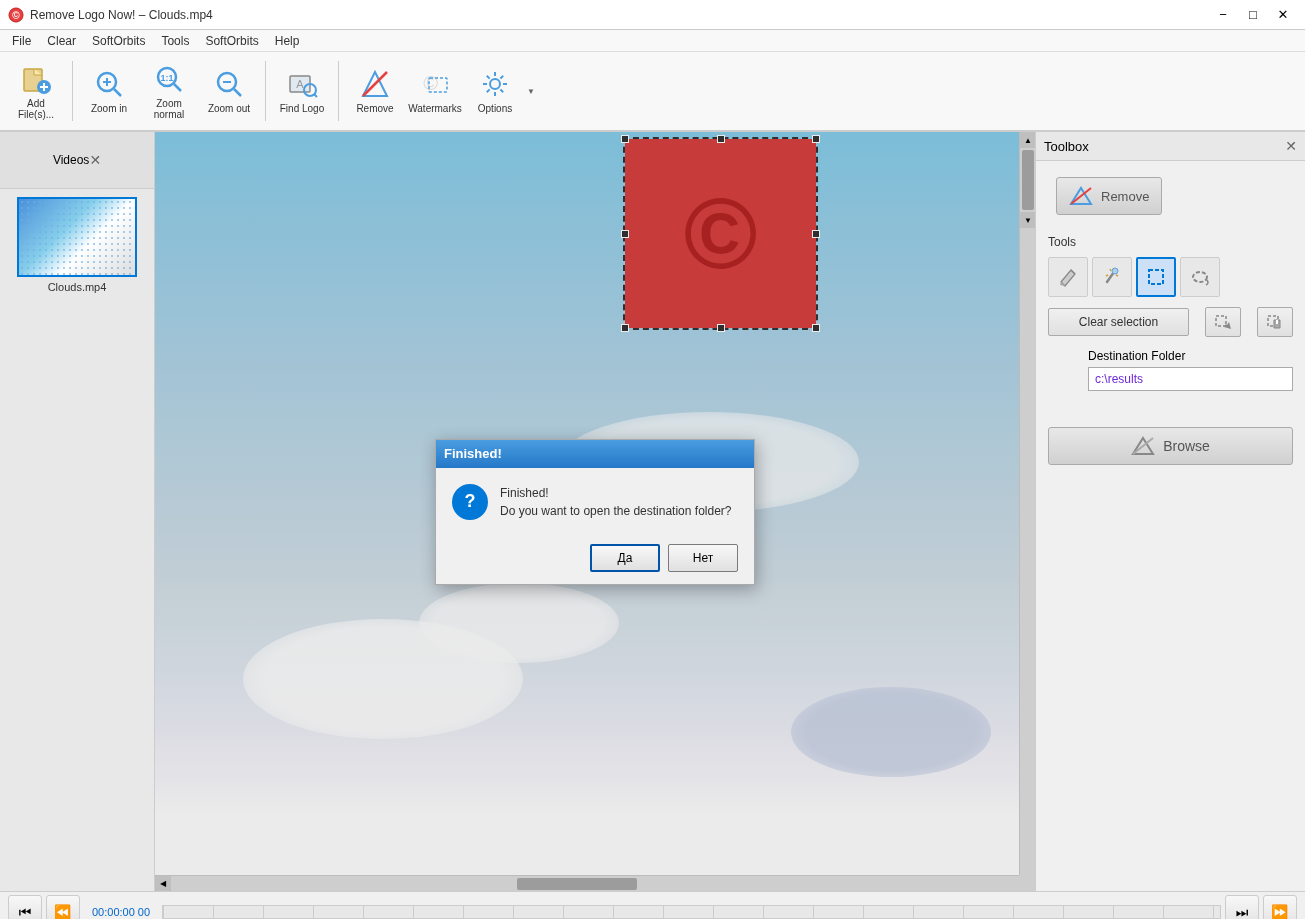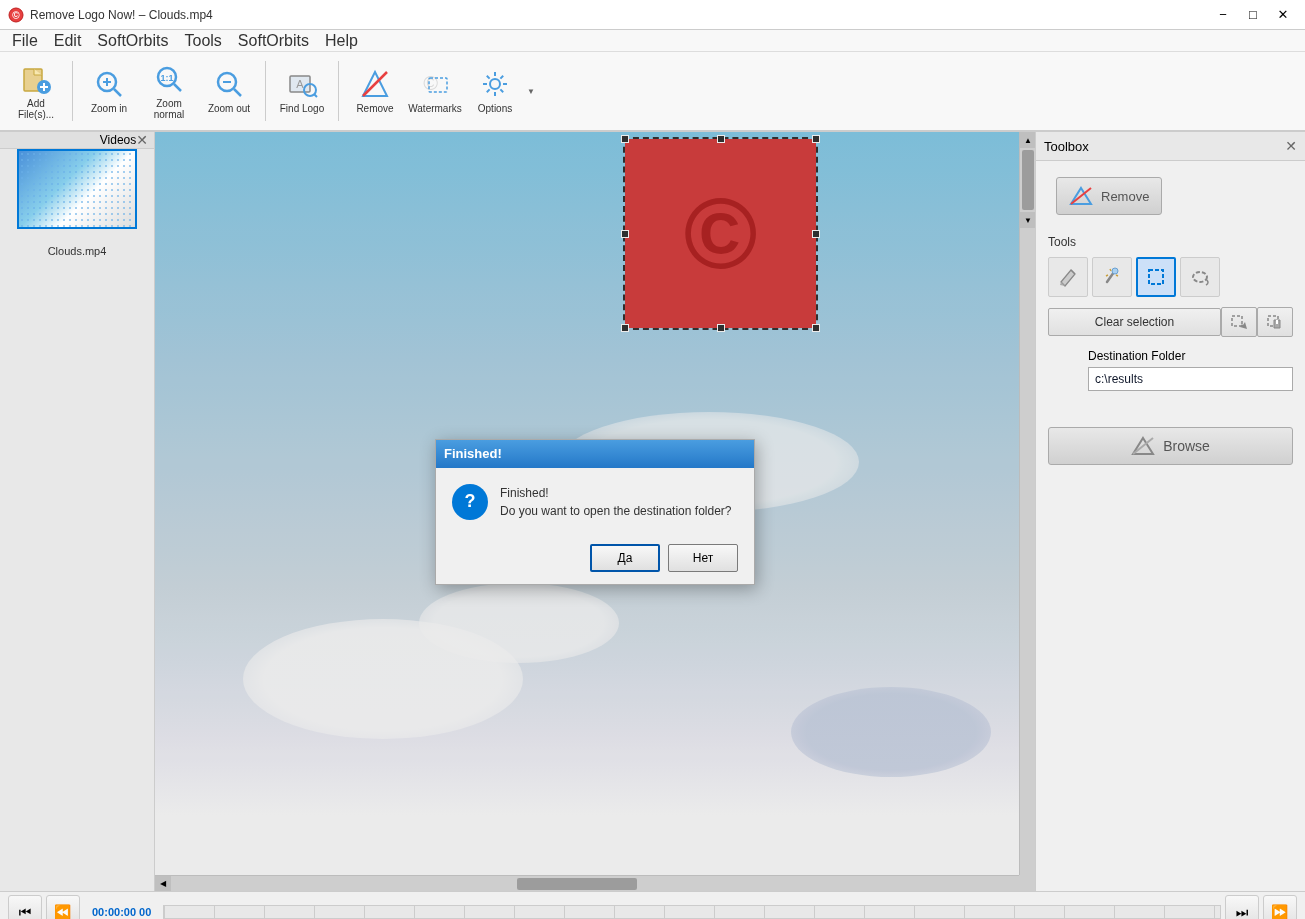--- a/index.html
+++ b/index.html
@@ -28,21 +28,21 @@
     .menubar {
       height: 22px;
       background: #f8f8f8;
       display: flex;
       align-items: center;
       border-bottom: 1px solid #ddd;
       padding: 0 4px;
     }
     .menu-item {
       padding: 2px 8px;
-      font-size: 16px;
+      font-size: 12px;
       color: #333;
       cursor: pointer;
     }
 
     
     .toolbar {
       height: 80px;
       background: #f8f8f8;
       border-bottom: 2px solid #ccc;
       display: flex;
@@ -72,29 +72,30 @@
     
     .videos-panel {
       width: 155px;
       background: #e8e8e8;
       border-right: 1px solid #ccc;
       display: flex;
       flex-direction: column;
       flex-shrink: 0;
     }
     .videos-header {
-      display: flex; align-items: center; justify-content: flex-end;
-      padding: 0 6px;
+      display: flex; align-items: center; justify-content: center;
+      padding: 20px 6px;
       background: #e0e0e0;
       border-bottom: 1px solid #ccc;
       font-size: 12px;
     }
     .videos-close { cursor: pointer; font-size: 14px; color: #666; }
     .video-thumb {
-      display: flex; flex-direction: column; align-items: center; gap: 16px;
+      margin: 8px;
+      display: flex; flex-direction: column; align-items: center; gap: 4px;
     }
     .thumb-img {
       width: 120px; height: 80px;
       background: linear-gradient(135deg, #4a90d9 0%, #87ceeb 40%, #fff 60%, #ddd 100%);
       border: 2px solid #0078d7;
       position: relative;
       overflow: hidden;
     }
     .thumb-dots {
       position: absolute; top: 0; left: 0; right: 0; bottom: 0;
@@ -240,21 +241,21 @@
       background: #e8e8e8;
       cursor: pointer;
       display: flex; align-items: center; justify-content: center;
       border-radius: 2px;
       font-size: 14px;
     }
     .tool-btn.active { background: #cce0f8; border: 2px solid #0078d7; }
 
     
     .clear-selection-row {
-      display: flex; align-items: center; gap: 0;
+      display: flex; align-items: center; gap: 16px;
       padding: 6px 12px;
     }
     .clear-selection-btn {
       flex: 1;
       padding: 6px 8px;
       background: linear-gradient(180deg, #f0f0f0 0%, #e0e0e0 100%);
       border: 1px solid #aaa;
       border-radius: 2px;
       cursor: pointer;
       font-size: 12px;
@@ -272,21 +273,21 @@
 
     
     .dest-folder-section { padding: 6px 12px; margin-left: 40px; }
     .dest-label { font-size: 12px; margin-bottom: 4px; }
     .dest-input {
       width: 100%;
       padding: 4px 6px;
       border: 1px solid #aaa;
       background: #fff;
       font-size: 12px;
-      color: #0f172a;
+      color: #6d28d9;
     }
     .browse-btn {
       margin: 6px 12px;
       padding: 4px 16px;
       background: linear-gradient(180deg, #f0f0f0 0%, #e0e0e0 100%);
       border: 1px solid #aaa;
       border-radius: 2px;
       cursor: pointer;
       font-size: 12px;
       float: right;
@@ -326,21 +327,21 @@
       background: linear-gradient(180deg, #f8f8f8 0%, #e0e0e0 100%);
       border: 1px solid #ccc;
       border-radius: 3px;
       cursor: pointer;
       display: flex; align-items: center; justify-content: center;
       font-size: 14px;
     }
     .timecode {
       font-size: 11px;
       color: #0066cc;
-      font-weight: bold;
+      font-weight: normal;
       padding: 0 8px;
       display: flex; align-items: center;
     }
 
     
     .dialog-overlay {
       position: absolute;
       top: 0; left: 0; right: 0; bottom: 0;
       background: rgba(0,0,0,0.08);
       display: flex;
@@ -425,21 +426,21 @@
   </div>
   <div class="titlebar-right">
     <button class="titlebar-btn">−</button>
     <button class="titlebar-btn">□</button>
     <button class="titlebar-btn close">✕</button>
   </div>
 </div>
 
 <div class="menubar">
   <span class="menu-item">File</span>
-  <span class="menu-item">Edit</span>
+  <span class="menu-item">Clear</span>
   <span class="menu-item">SoftOrbits</span>
   <span class="menu-item">Tools</span>
   <span class="menu-item">SoftOrbits</span>
   <span class="menu-item">Help</span>
 </div>
 
 <div class="toolbar">
   <button class="toolbar-btn">
     <svg viewBox="0 0 32 32" fill="none">
       <rect x="4" y="6" width="18" height="22" rx="1" fill="#e8d090" stroke="#c8a840" stroke-width="1.5"></rect>

